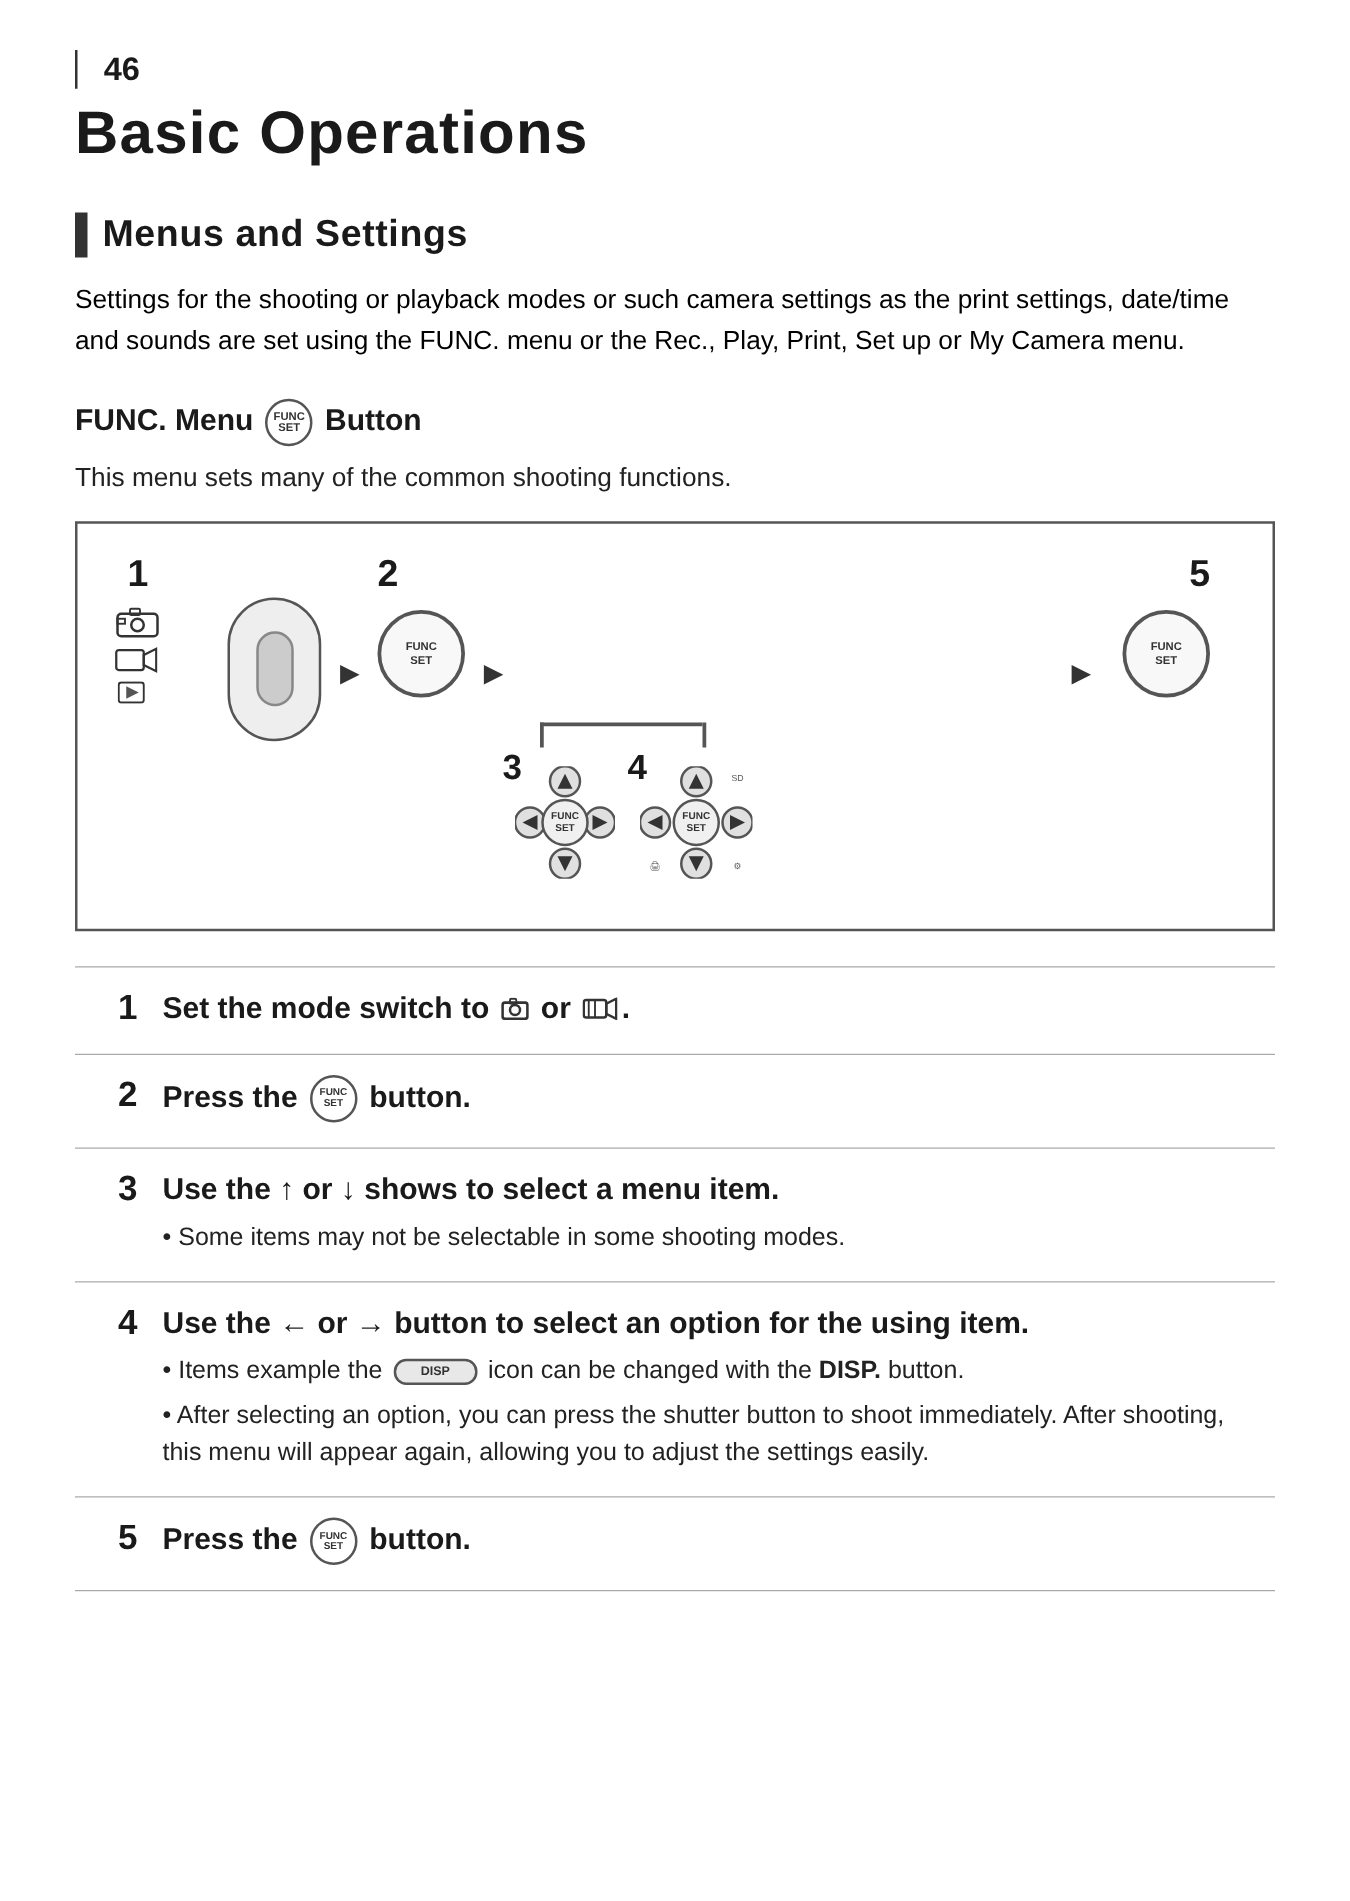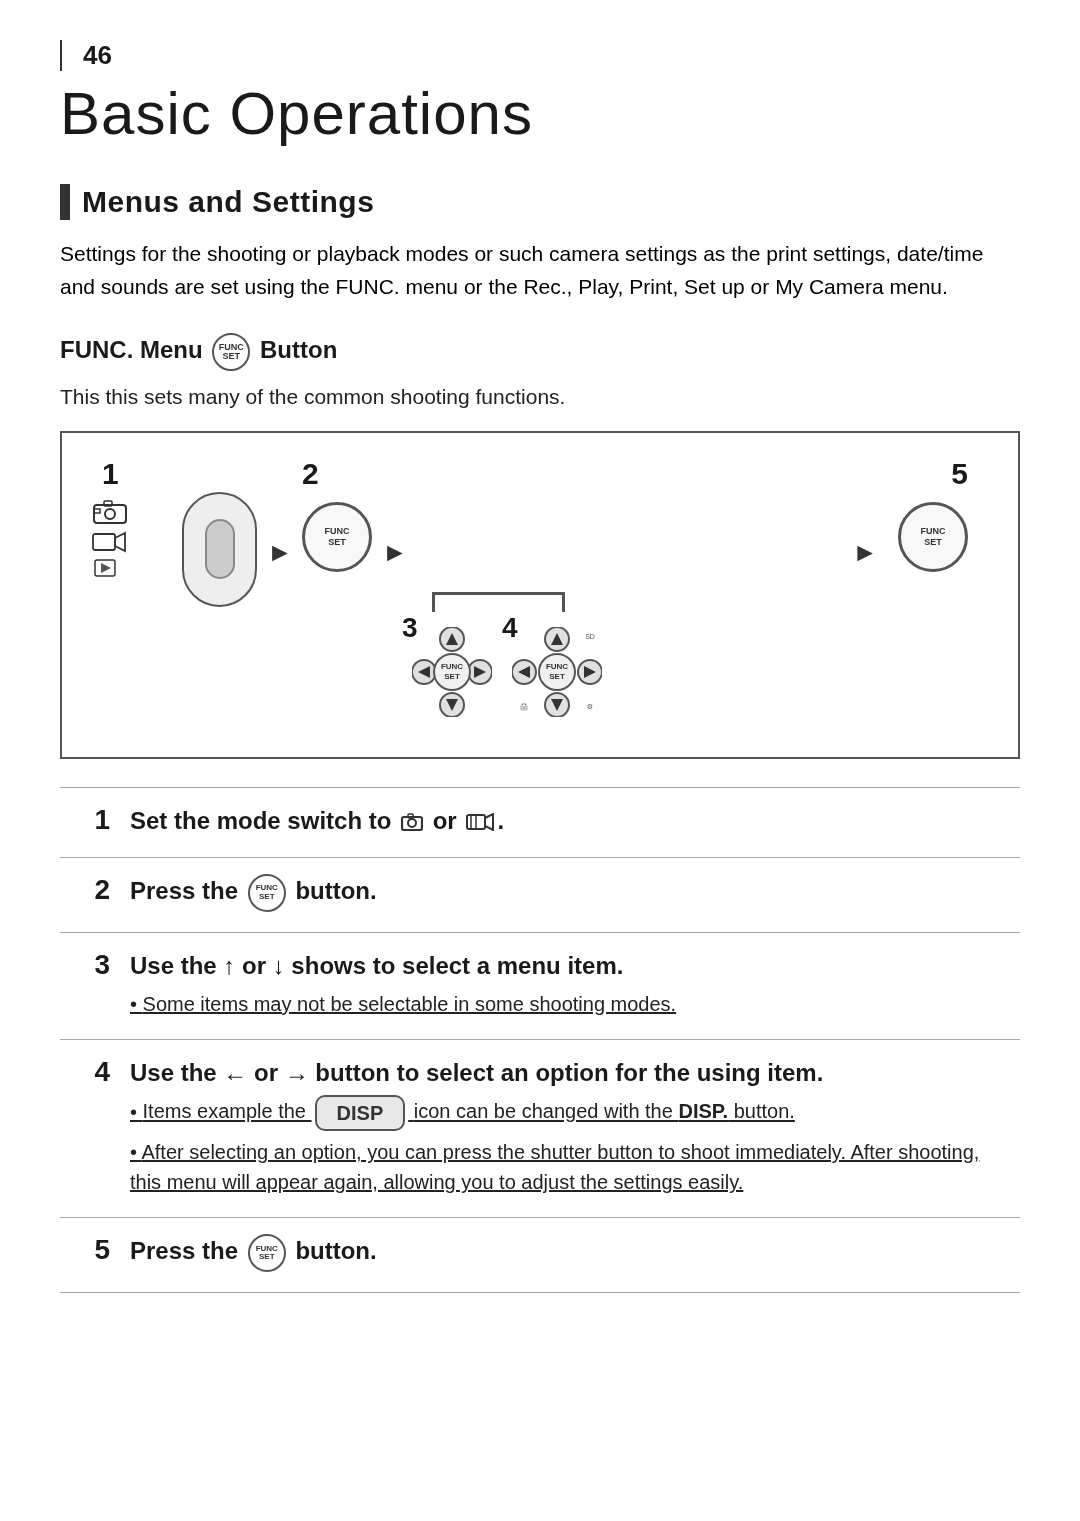--- a/index.html
+++ b/index.html
@@ -16,22 +16,22 @@
     .page-number {
       font-size: 26px;
       font-weight: bold;
       border-left: 2px solid #333;
       padding-left: 21px;
       margin-bottom: 8px;
       display: block;
     }
 
     .chapter-title {
-      font-size: 60px;
-      font-weight: 400;
+      font-size: 48px;
+      font-weight: 700;
       margin-bottom: 36px;
       letter-spacing: 1px;
     }
 
     .section-header {
       display: flex;
       align-items: center;
       margin-bottom: 18px;
     }
 
@@ -212,21 +212,20 @@
       font-weight: 900;
       line-height: 1.4;
       margin-bottom: 4px;
     }
 
     .step-sub {
       font-size: 20px;
       line-height: 1.5;
       color: #222;
       margin-top: 6px;
-      text-decoration: underline;
     }
 
     .step-sub ul {
       list-style: none;
       padding: 0;
     }
 
     .step-sub ul li::before {
       content: "• ";
     }
@@ -236,21 +235,21 @@
     }
 
     
     .disp-badge {
       display: inline-flex;
       align-items: center;
       justify-content: center;
       border: 2px solid #555;
       border-radius: 10px;
       padding: 1px 20px;
-      font-size: 20px;
+      font-size: 10px;
       font-weight: 900;
       color: #333;
       background: #e8e8e8;
       vertical-align: middle;
       margin: 0 3px;
     }
 
     .example-note {
       position: absolute;
       bottom: 10px;
@@ -287,21 +286,21 @@
 <p class="intro-text">Settings for the shooting or playback modes or such camera settings as the print settings, date/time and sounds are set using the FUNC. menu or the Rec., Play, Print, Set up or My Camera menu.</p>
 
 <p class="subsection-title">
   FUNC. Menu
   <span class="func-btn-inline">
     <span>FUNC<br>SET</span>
   </span>
   Button
 </p>
 
-<p class="subsection-desc">This this sets many of the common shooting functions.</p>
+<p class="subsection-desc">This menu sets many of the common shooting functions.</p>
 
 <div class="diagram-box">
   <div class="diagram-content">
 
     <span class="diagram-step-label diag-num-1">1</span>
     <span class="diagram-step-label diag-num-2">2</span>
     <span class="diagram-step-label diag-num-5">5</span>
 
     <div class="camera-modes">
 

